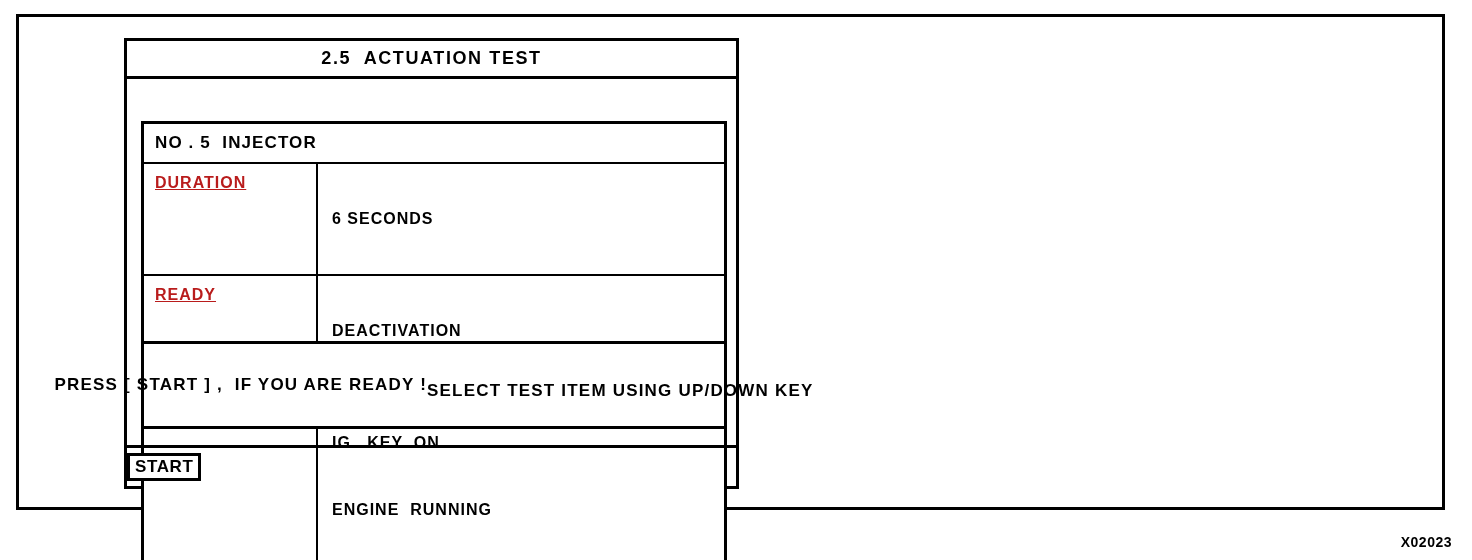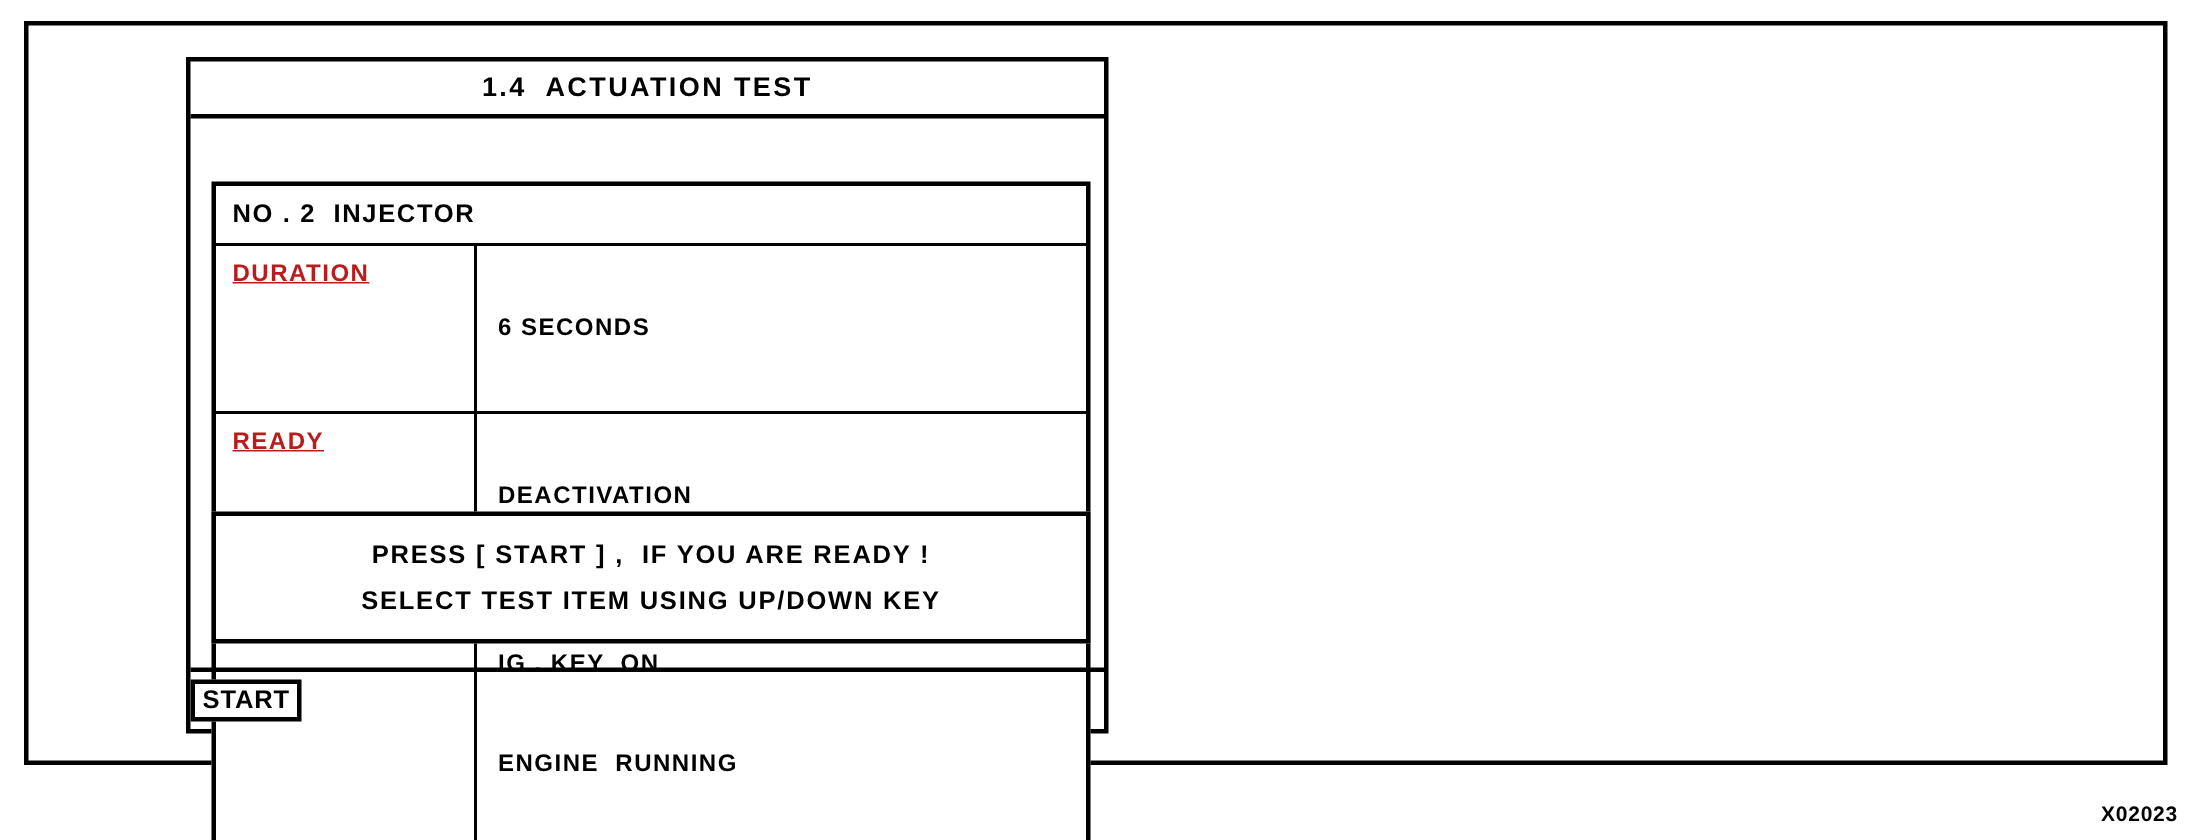--- a/index.html
+++ b/index.html
@@ -122,21 +122,20 @@
   #message-box {
     position: absolute;
     left: 14px;
     top: 300px;
     width: 586px;
     height: 88px;
     border: 3px solid #000;
     box-sizing: border-box;
     background: #fff;
     display: flex;
-    flex-direction: column;
     align-items: center;
     justify-content: center;
   }
   .msg-line {
     font-size: 17px;
     font-weight: bold;
     letter-spacing: 1.2px;
     color: #000;
     white-space: pre;
   }
@@ -182,27 +181,27 @@
 </head>
 <body>
 
 <div id="screenshot">
 
   <div id="outer-frame">
 
     <div id="tool-panel">
 
       <div id="title-bar">
-        <span id="title-text">1.4  ACTUATION TEST</span>
+        <span id="title-text">2.5  ACTUATION TEST</span>
       </div>
 
       <div id="detail-table">
 
         <div class="trow">
-          <div class="row-title">NO . 2  INJECTOR</div>
+          <div class="row-title">NO . 5  INJECTOR</div>
         </div>
 
         <div class="trow">
           <div class="cell-label">DURATION</div>
           <div class="cell-value">
             <span class="vline">6 SECONDS</span>
           </div>
         </div>
 
         <div class="trow">

